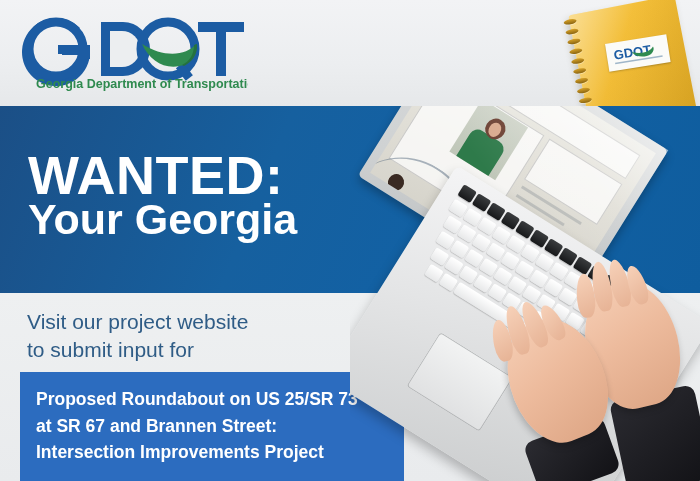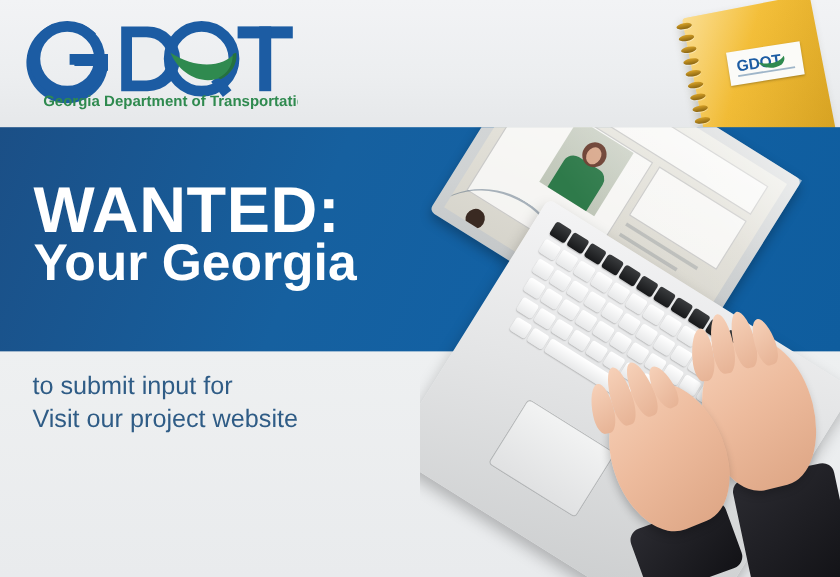--- a/index.html
+++ b/index.html
@@ -315,24 +315,29 @@
   <div class="banner">
     <div class="banner-inner">
       <div class="wanted">WANTED:</div>
       <div class="feedback">Your Georgia</div>
     </div>
   </div>
 
   <div class="lower-zone"></div>
 
   <div class="visit-text">
+    <span class="ln">Visit our project website</span>
     <span class="ln">to submit input for</span>
-    <span class="ln">Visit our project website</span>
-  </div>
-
+  </div>
+
+  <div class="project-box">
+    <span class="pl">Proposed Roundabout on US 25/SR 73</span>
+    <span class="pl">at SR 67 and Brannen Street:</span>
+    <span class="pl">Intersection Improvements Project</span>
+  </div>
 
   <div class="photo">
     <div class="desk">
 
       <div class="lid">
         <div class="lid-screen">
           <div class="web-block" style="left:8px; top:10px; width:210px; height:26px;"></div>
           <div class="web-block" style="left:8px; top:44px; width:118px; height:100px;"></div>
           <div class="web-block" style="left:134px; top:44px; width:84px; height:46px;"></div>
           <div class="web-person-a">

